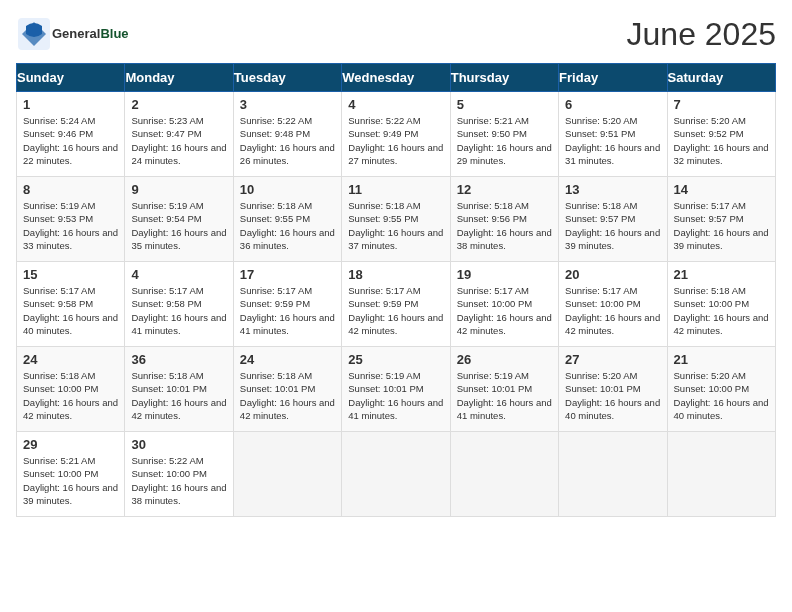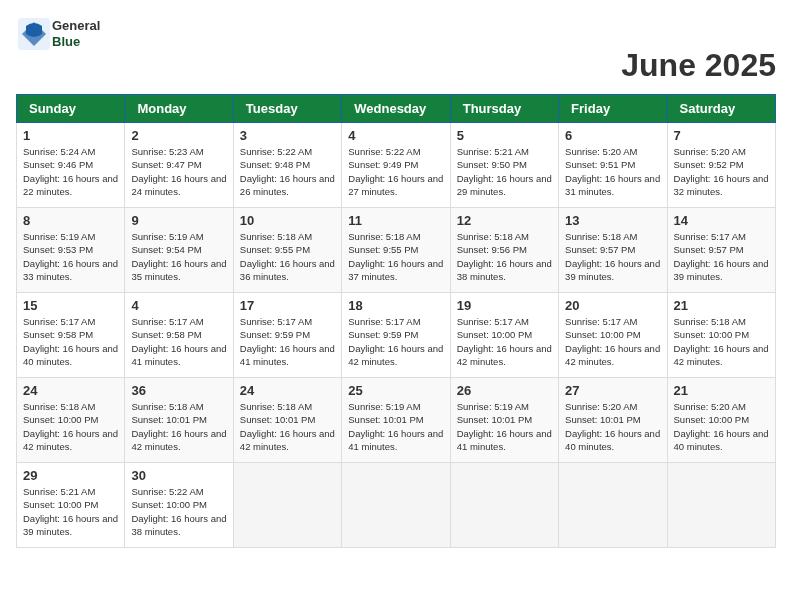--- a/index.html
+++ b/index.html
@@ -15,52 +15,51 @@
       justify-content: space-between;
       align-items: flex-start;
       margin-bottom: 10px;
     }
     .logo {
       display: flex;
       align-items: center;
     }
     .logo-text {
       display: flex;
-      flex-direction: column;
+      flex-direction: row;
       font-size: 13px;
       font-weight: bold;
       line-height: 1.2;
     }
     .logo-text .general { color: #333; }
     .logo-text .blue { color: #14532d; }
     .title-block {
       text-align: right;
     }
     .title-block h1 {
       font-size: 32px;
-      font-weight: bold;
-      color: #333;
-      margin-top: 31px;
+      font-weight: normal;
+      color: #333;
     }
     .title-block h2 {
       font-size: 15px;
       font-weight: normal;
       color: #333;
     }
     .calendar {
       width: 100%;
       border-collapse: collapse;
       border: 1px solid #ccc;
     }
     .calendar th {
-      background-color: #15803d;
+      background-color: #0c4a6e;
       color: #fff;
       font-size: 13px;
       font-weight: bold;
-      padding: 6px 12px;
+      padding: 6px 0;
       text-align: left;
       border: 1px solid #1a5fa8;
     }
     .calendar td {
       vertical-align: top;
       padding: 5px 6px;
       font-size: 10px;
       color: #333;
       border: 1px solid #ddd;
       width: calc(100% / 7);

